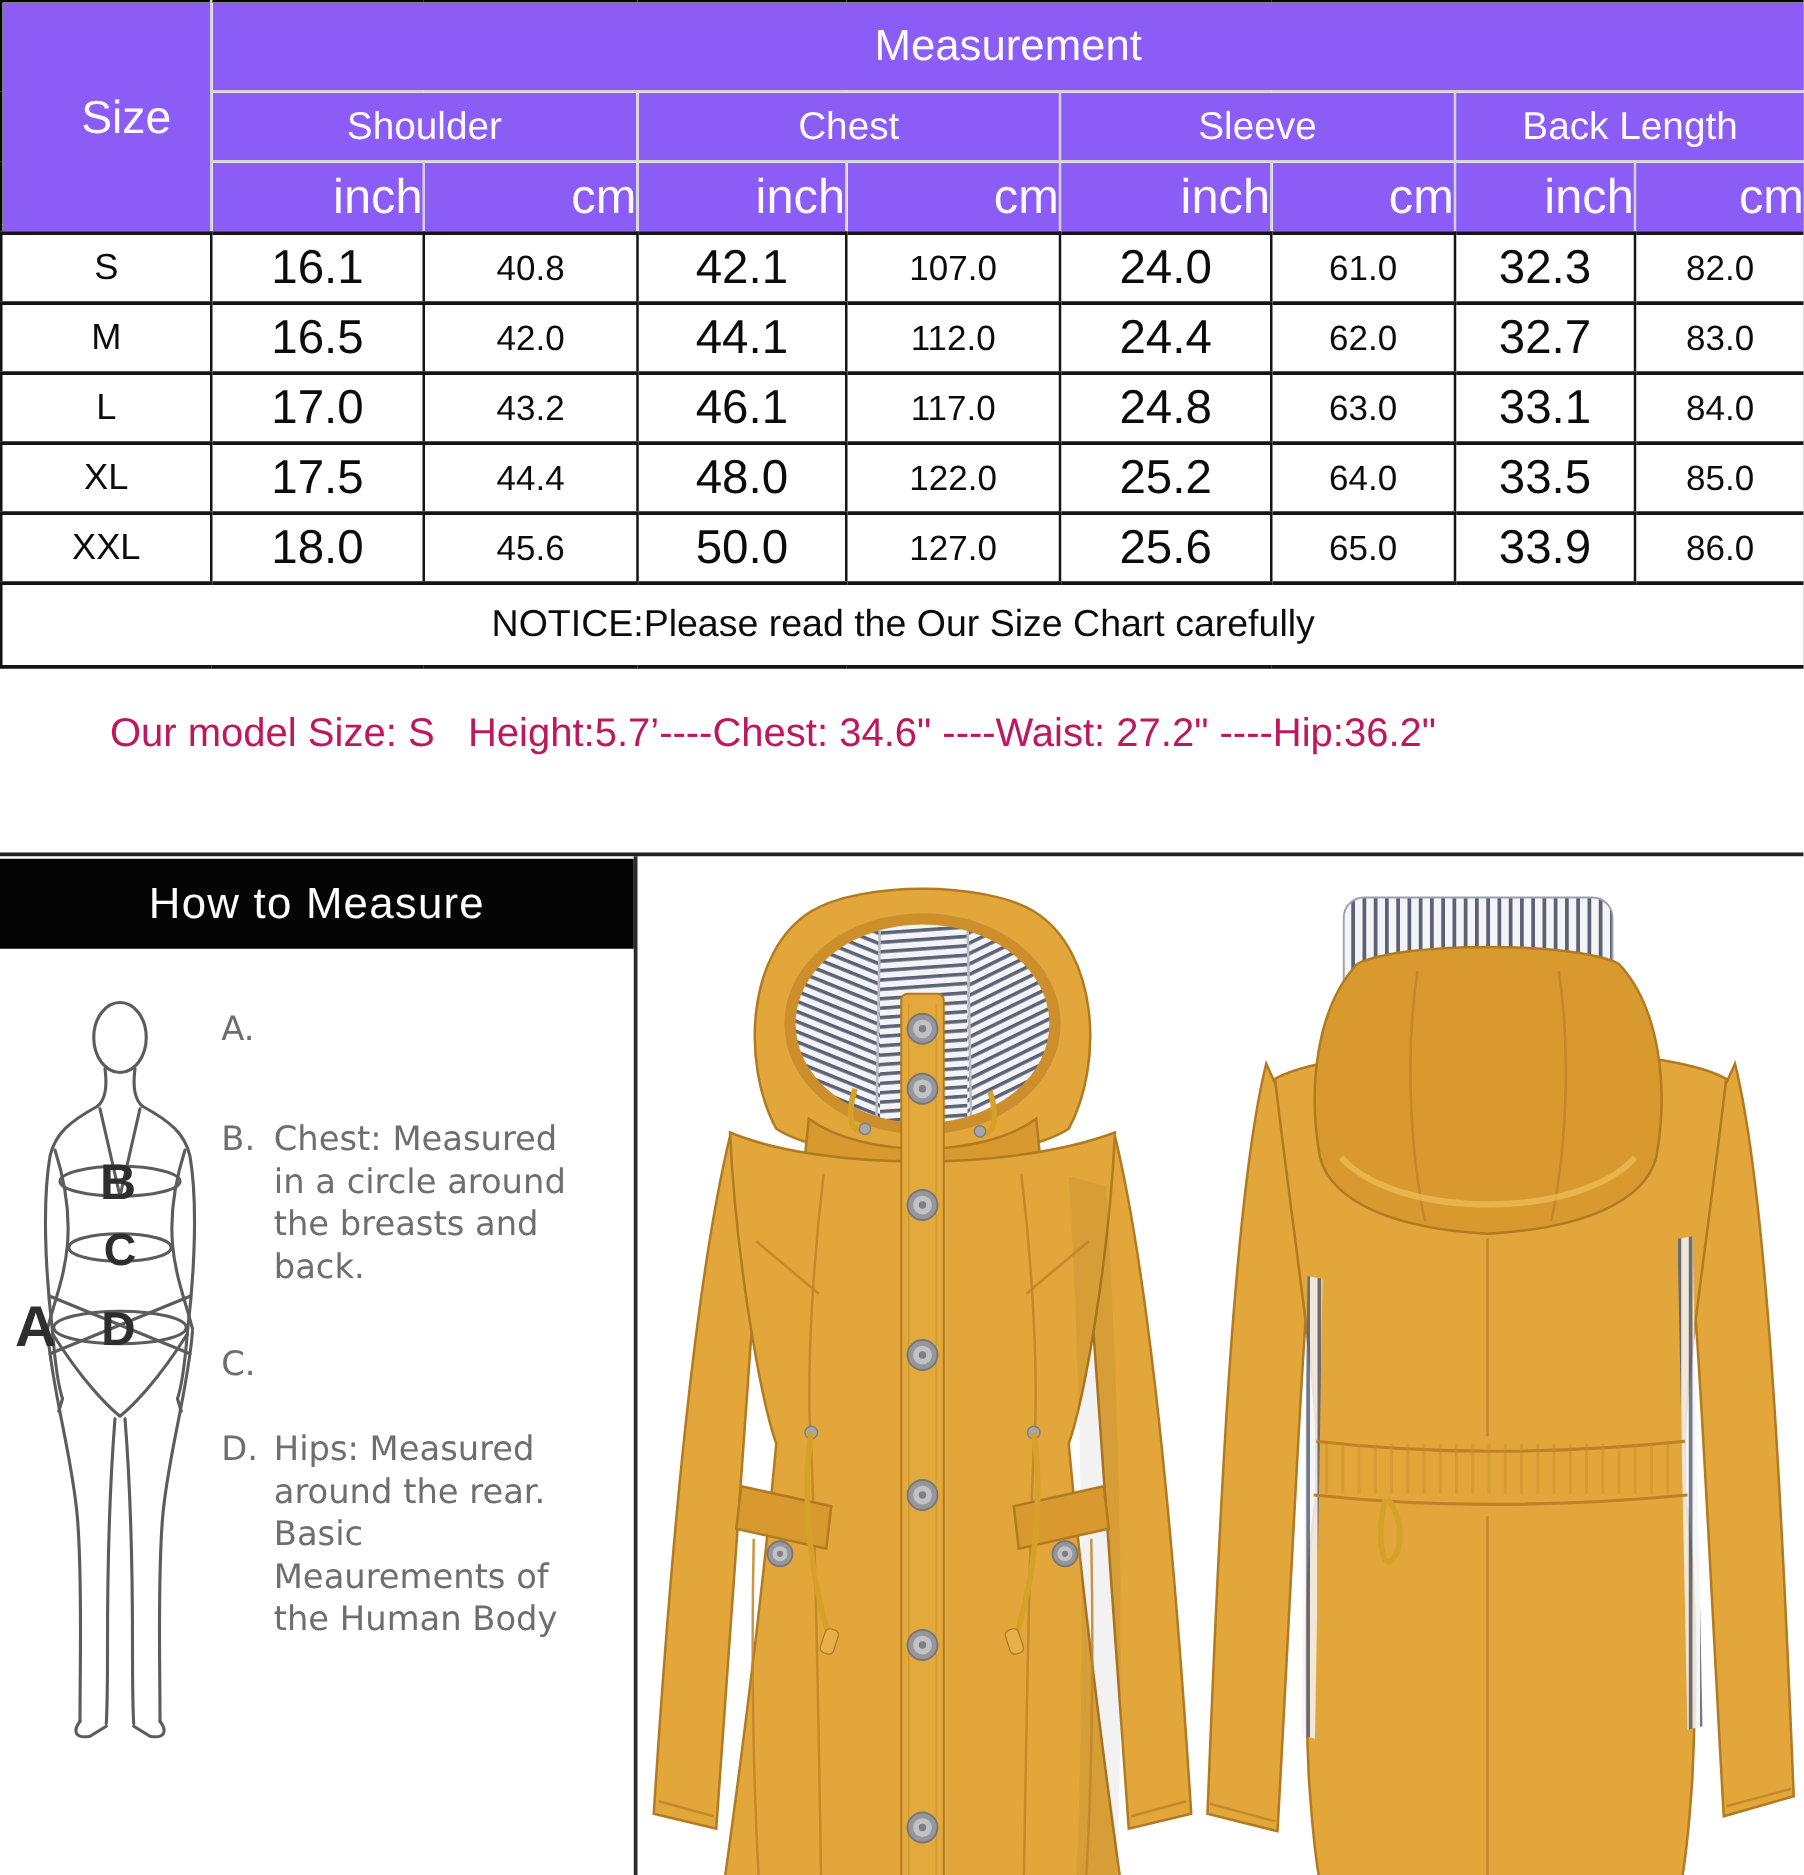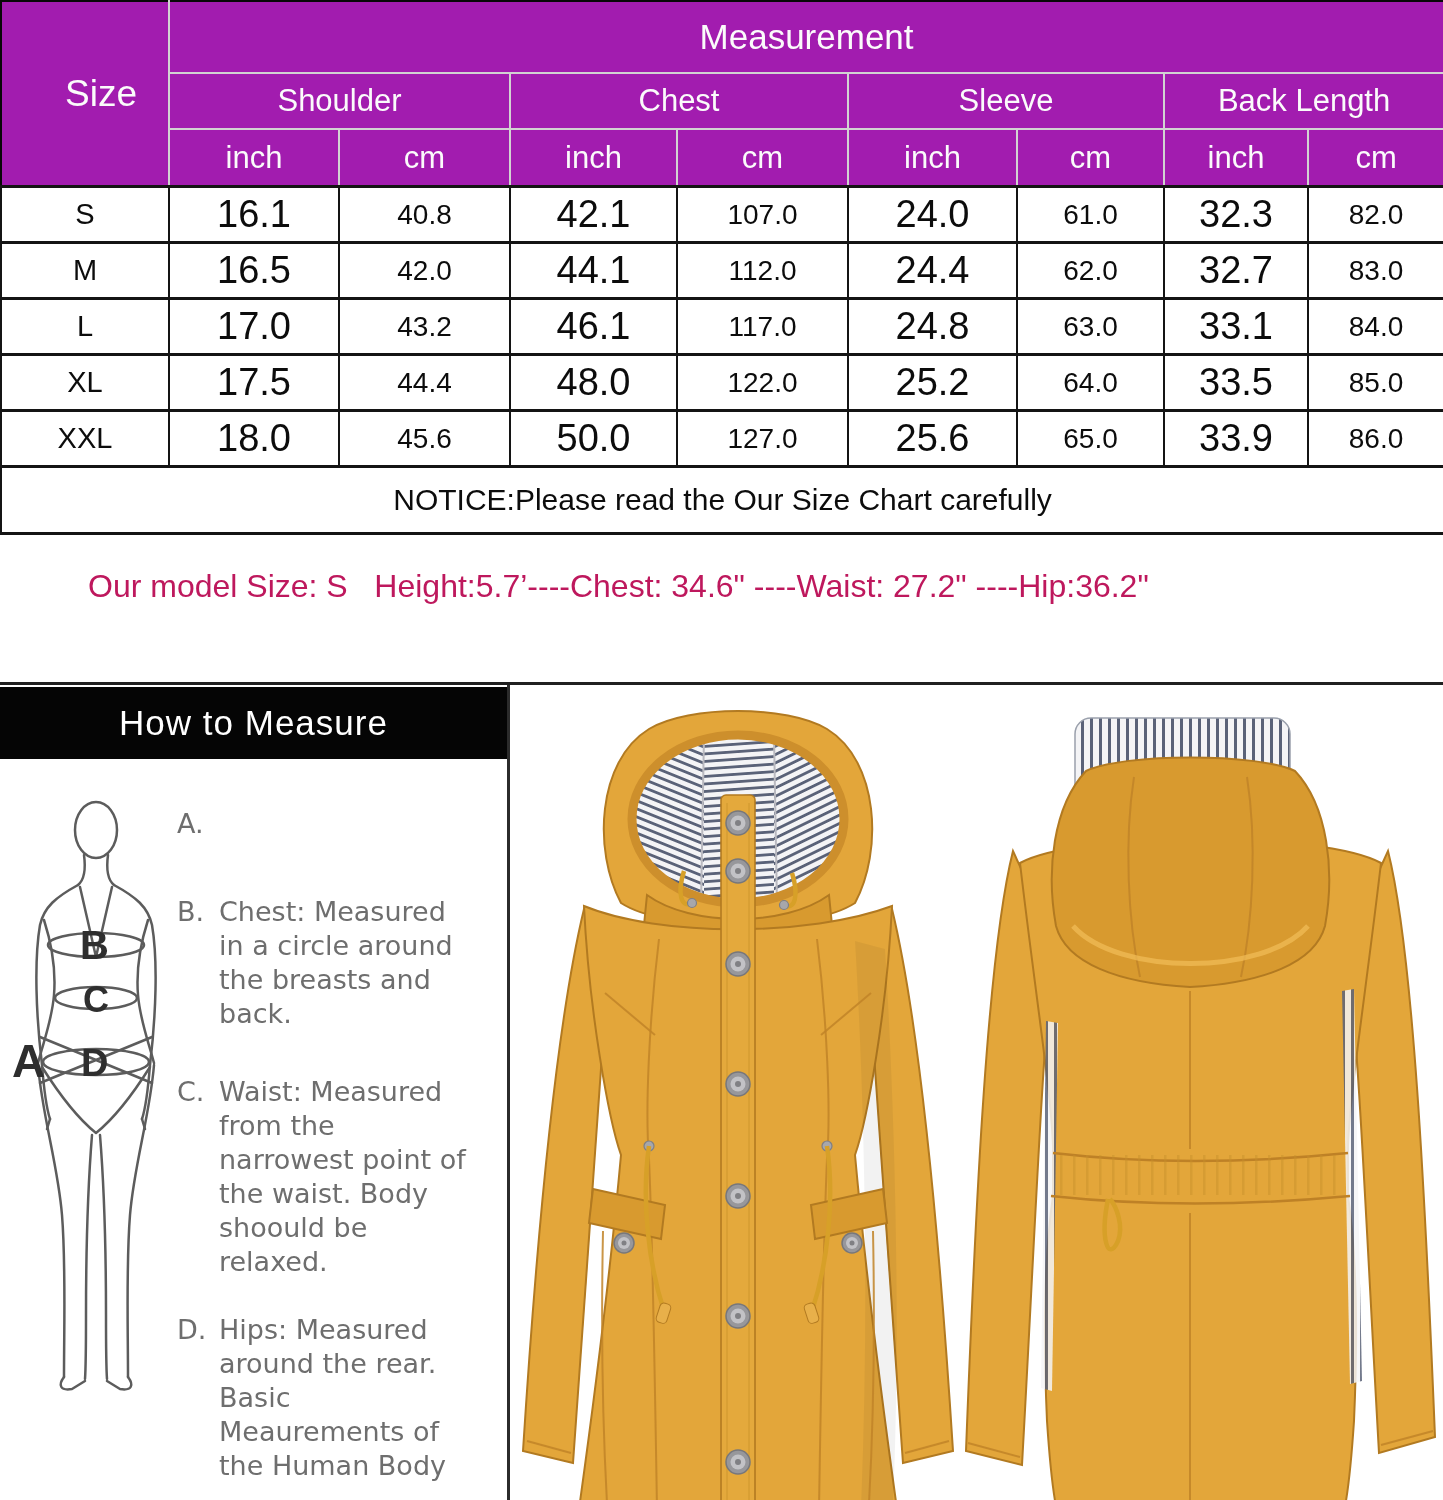--- a/index.html
+++ b/index.html
@@ -2,28 +2,28 @@
 <html><head>
 <meta charset="utf-8">
 <style>
   html,body{margin:0;padding:0;background:#fff;}
   .page{position:relative;width:1443px;height:1500px;overflow:hidden;background:#fff;
         font-family:"Liberation Sans","DejaVu Sans",sans-serif;color:#111;}
 
   
   table.size-chart{border-collapse:collapse;table-layout:fixed;width:1443px;border:2px solid #0d0d0d;}
   .size-chart th,.size-chart td{padding:0;margin:0;text-align:center;vertical-align:middle;overflow:hidden;}
-  .size-chart thead th{background:#a21caf;color:#fbfbfb;border:2px solid #d2d2d2;font-weight:normal;}
+  .size-chart thead th{background:#8b5cf6;color:#fbfbfb;border:2px solid #d2d2d2;font-weight:normal;}
   .size-chart thead tr.h1 th{border-top-color:#070707;}
   .size-chart thead th:first-child{border-left-color:#070707;}
   .size-chart thead th:last-child{border-right-color:#070707;}
   th.size-h{font-size:37px;padding-left:32px;}
   tr.h1 th.mh{font-size:35px;height:70px;}
   tr.h2 th{font-size:31px;height:54px;}
-  tr.h3 th{font-size:31px;height:55px;}
+  tr.h3 th{font-size:39px;height:55px;text-align:right;}
   .size-chart tbody th,.size-chart tbody td{background:#fff;border:3px solid #141414;border-left-width:2px;border-right-width:2px;}
   tbody tr.data{height:56px;}
   tbody th.size-cell{font-size:29px;font-weight:normal;color:#0c0c0c;}
   td.in{font-size:38px;color:#0c0c0c;}
   td.cm{font-size:28px;color:#0c0c0c;}
   tr.notice-row td{height:64px;font-size:30px;color:#0c0c0c;}
 
   
   .model-line{position:absolute;top:566px;left:88px;font-size:32px;line-height:40px;
               color:#be185d;white-space:pre;font-family:"Liberation Sans",sans-serif;}
@@ -194,21 +194,20 @@
     <div class="instructions">
       <div class="instr-item gap-a">
         <span class="instr-label">A.</span>
       </div>
       <div class="instr-item gap-b">
         <span class="instr-label">B.</span>
         <span class="instr-text">Chest: Measured in a circle around the breasts and back.</span>
       </div>
       <div class="instr-item gap-c">
         <span class="instr-label">C.</span>
-        <span class="instr-text">Waist: Measured from the narrowest point of the waist. Body shoould be relaxed.</span>
       </div>
       <div class="instr-item">
         <span class="instr-label">D.</span>
         <span class="instr-text">Hips: Measured around the rear. Basic Meaurements of the Human Body</span>
       </div>
     </div>
 
     <svg class="coat-front" viewBox="0 0 450 845">
       <defs>
         <pattern id="p1" width="11" height="7.5" patternUnits="userSpaceOnUse" patternTransform="rotate(22)">

